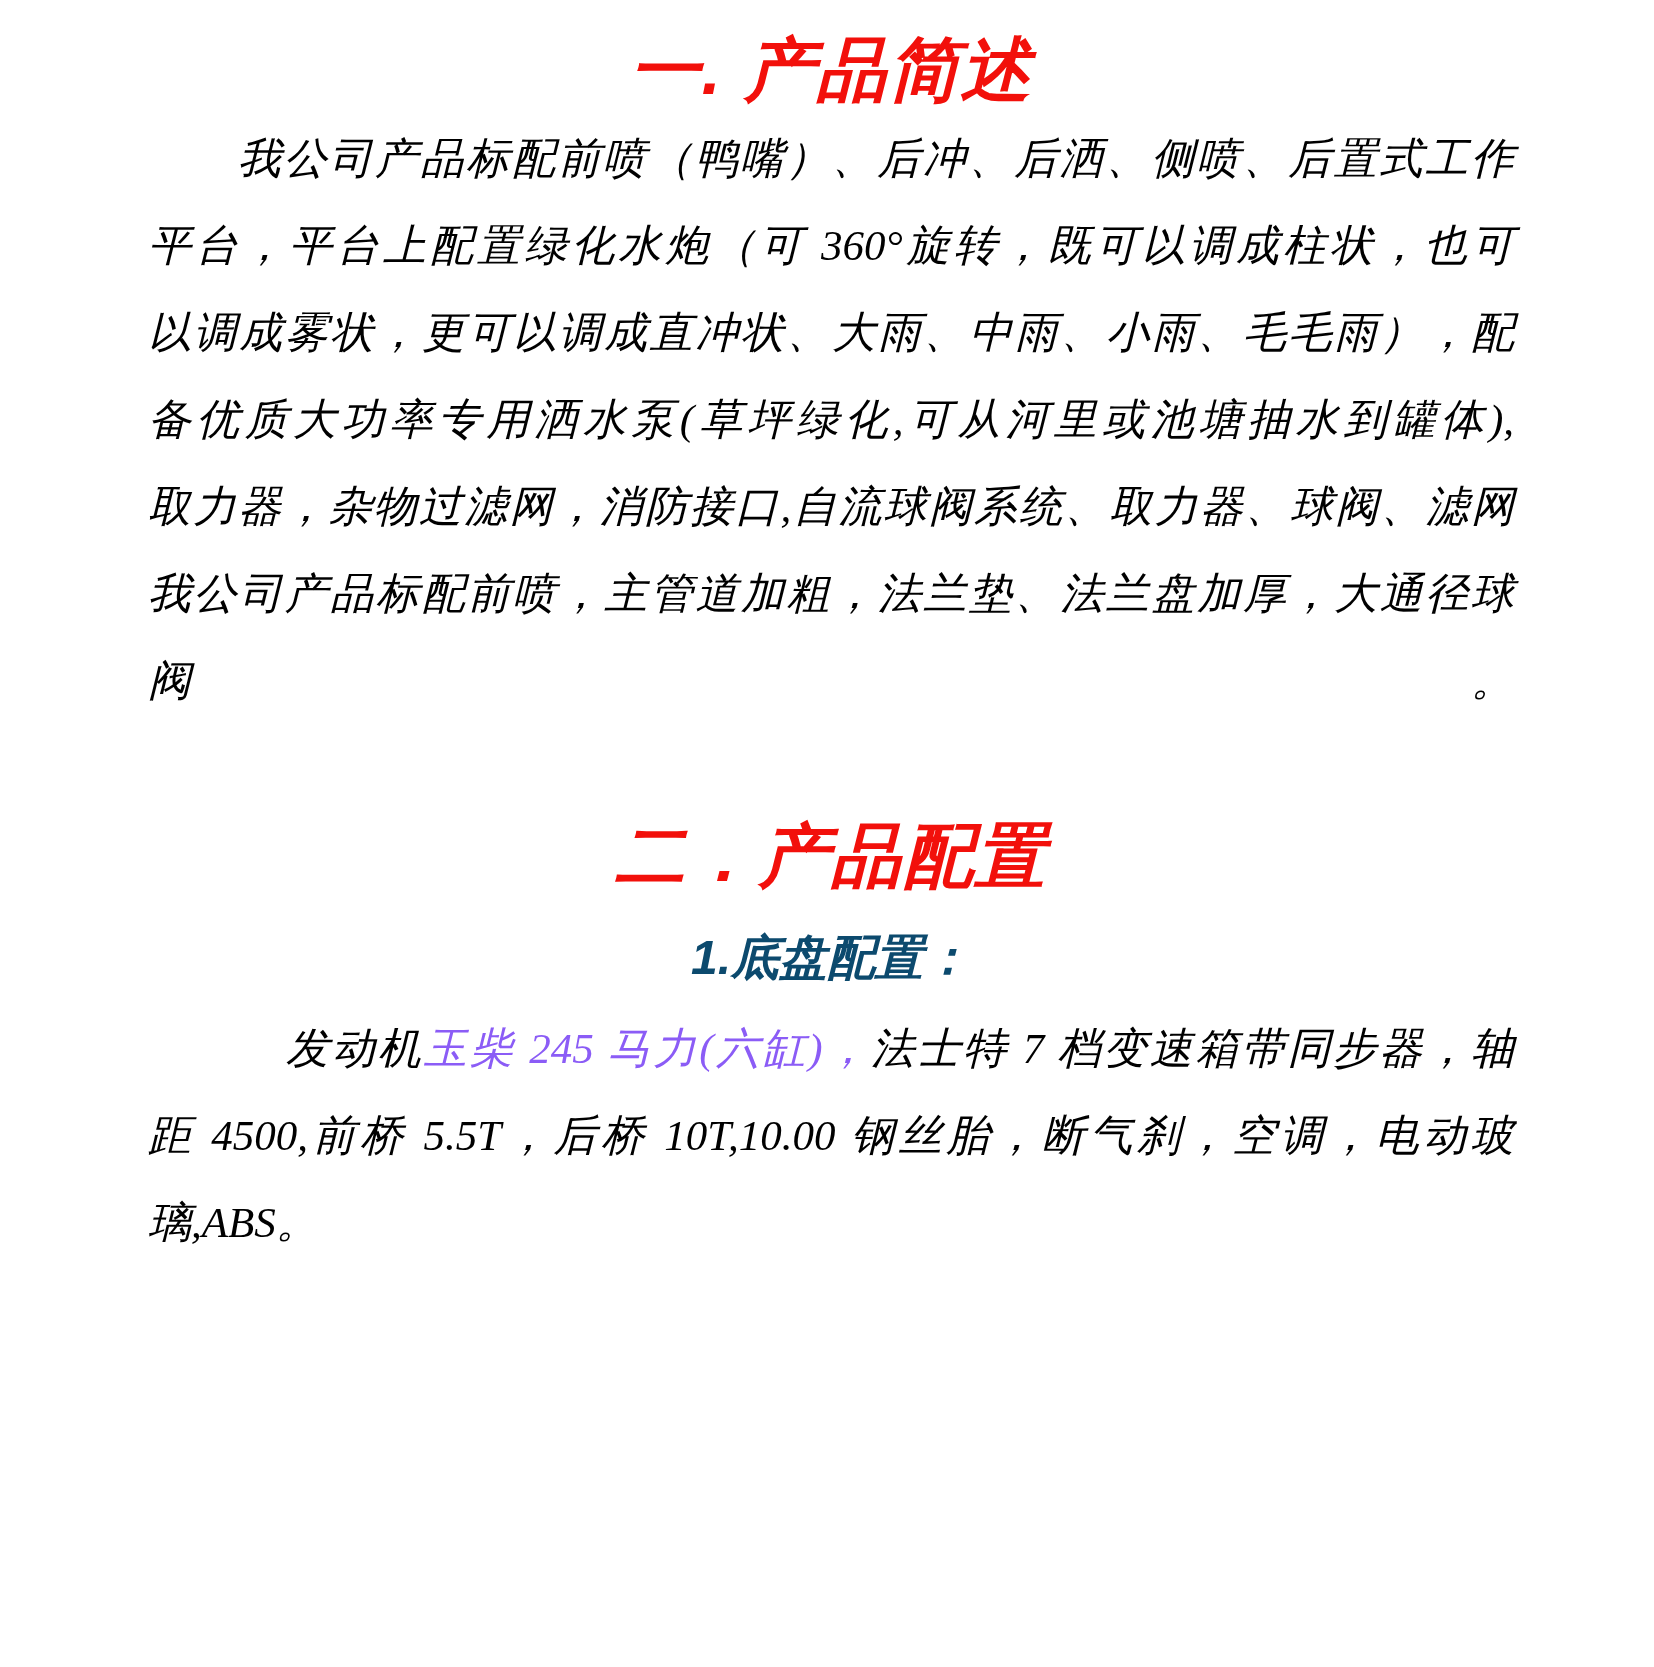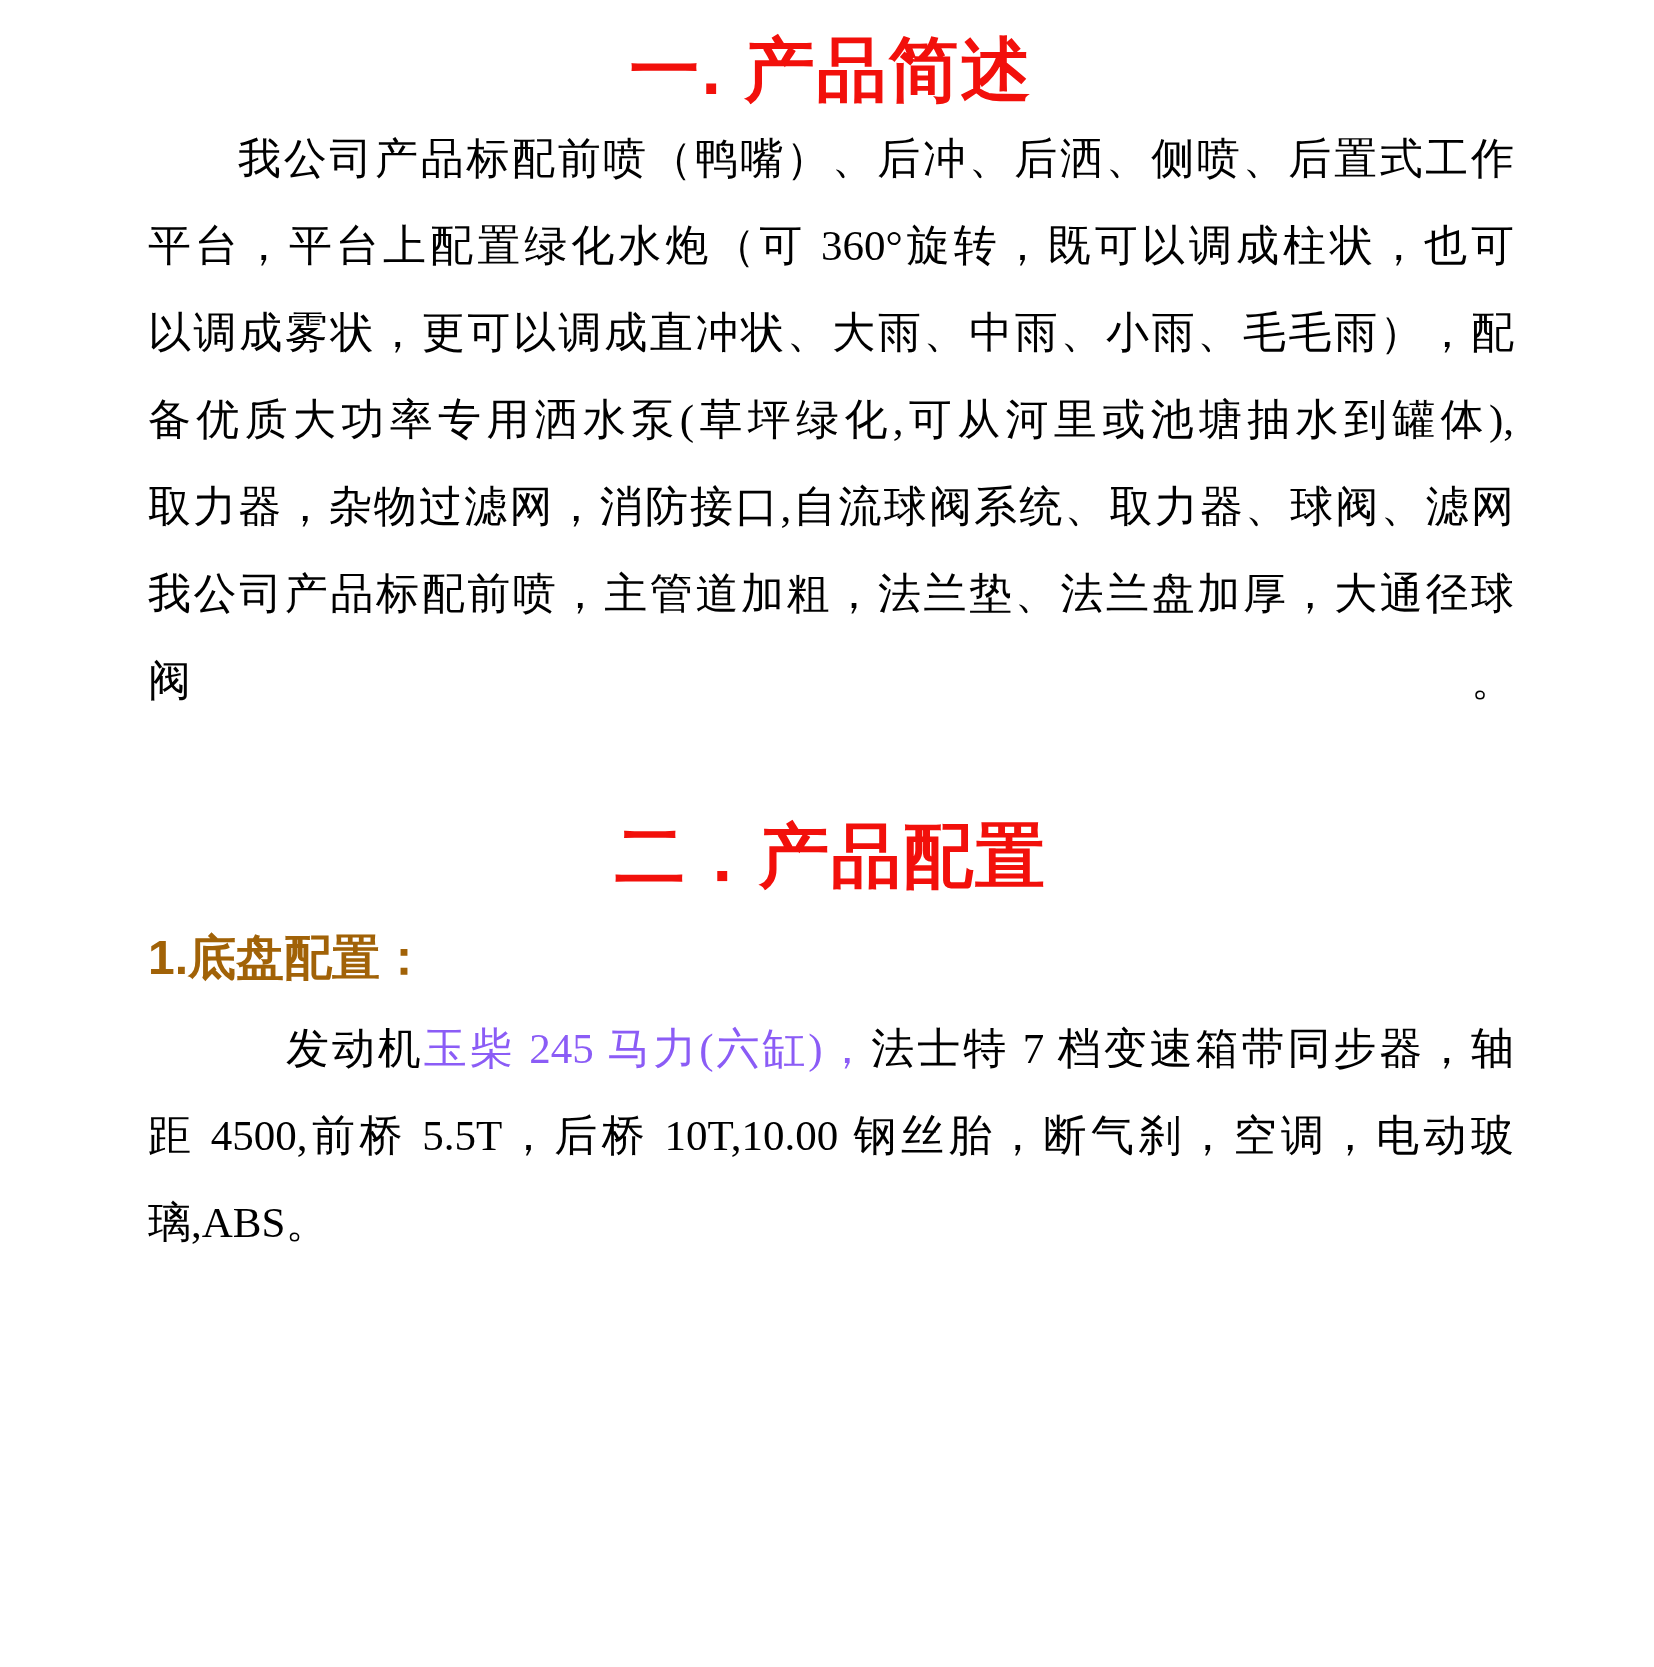--- a/index.html
+++ b/index.html
@@ -11,20 +11,21 @@
     width: 1654px;
     height: 1667px;
     overflow: hidden;
   }
   .page {
     box-sizing: border-box;
     width: 1654px;
     height: 1667px;
     padding: 25px 140px 8px 148px;
     background: #ffffff;
+    font-style: italic;
   }
   .heading {
     font-family: "Liberation Sans", "DejaVu Sans", sans-serif;
     font-weight: bold;
     font-size: 70px;
     line-height: 90px;
     text-align: center;
     margin: 0;
     letter-spacing: 2px;
   }
@@ -50,23 +51,23 @@
   .line.last {
     text-align-last: left;
   }
   .ind2 { text-indent: 90px; }
   .ind3 { text-indent: 138px; }
   .subheading {
     font-family: "Liberation Sans", "DejaVu Sans", sans-serif;
     font-weight: bold;
     font-size: 48px;
     line-height: 58px;
-    color: #a16207;
+    color: #0c4a6e;
     margin-top: 25px;
-    text-align: left;
+    text-align: center;
   }
   .para-engine {
     margin-top: 18px;
   }
 </style>
 </head>
 <body>
 
 <div class="page">
 

